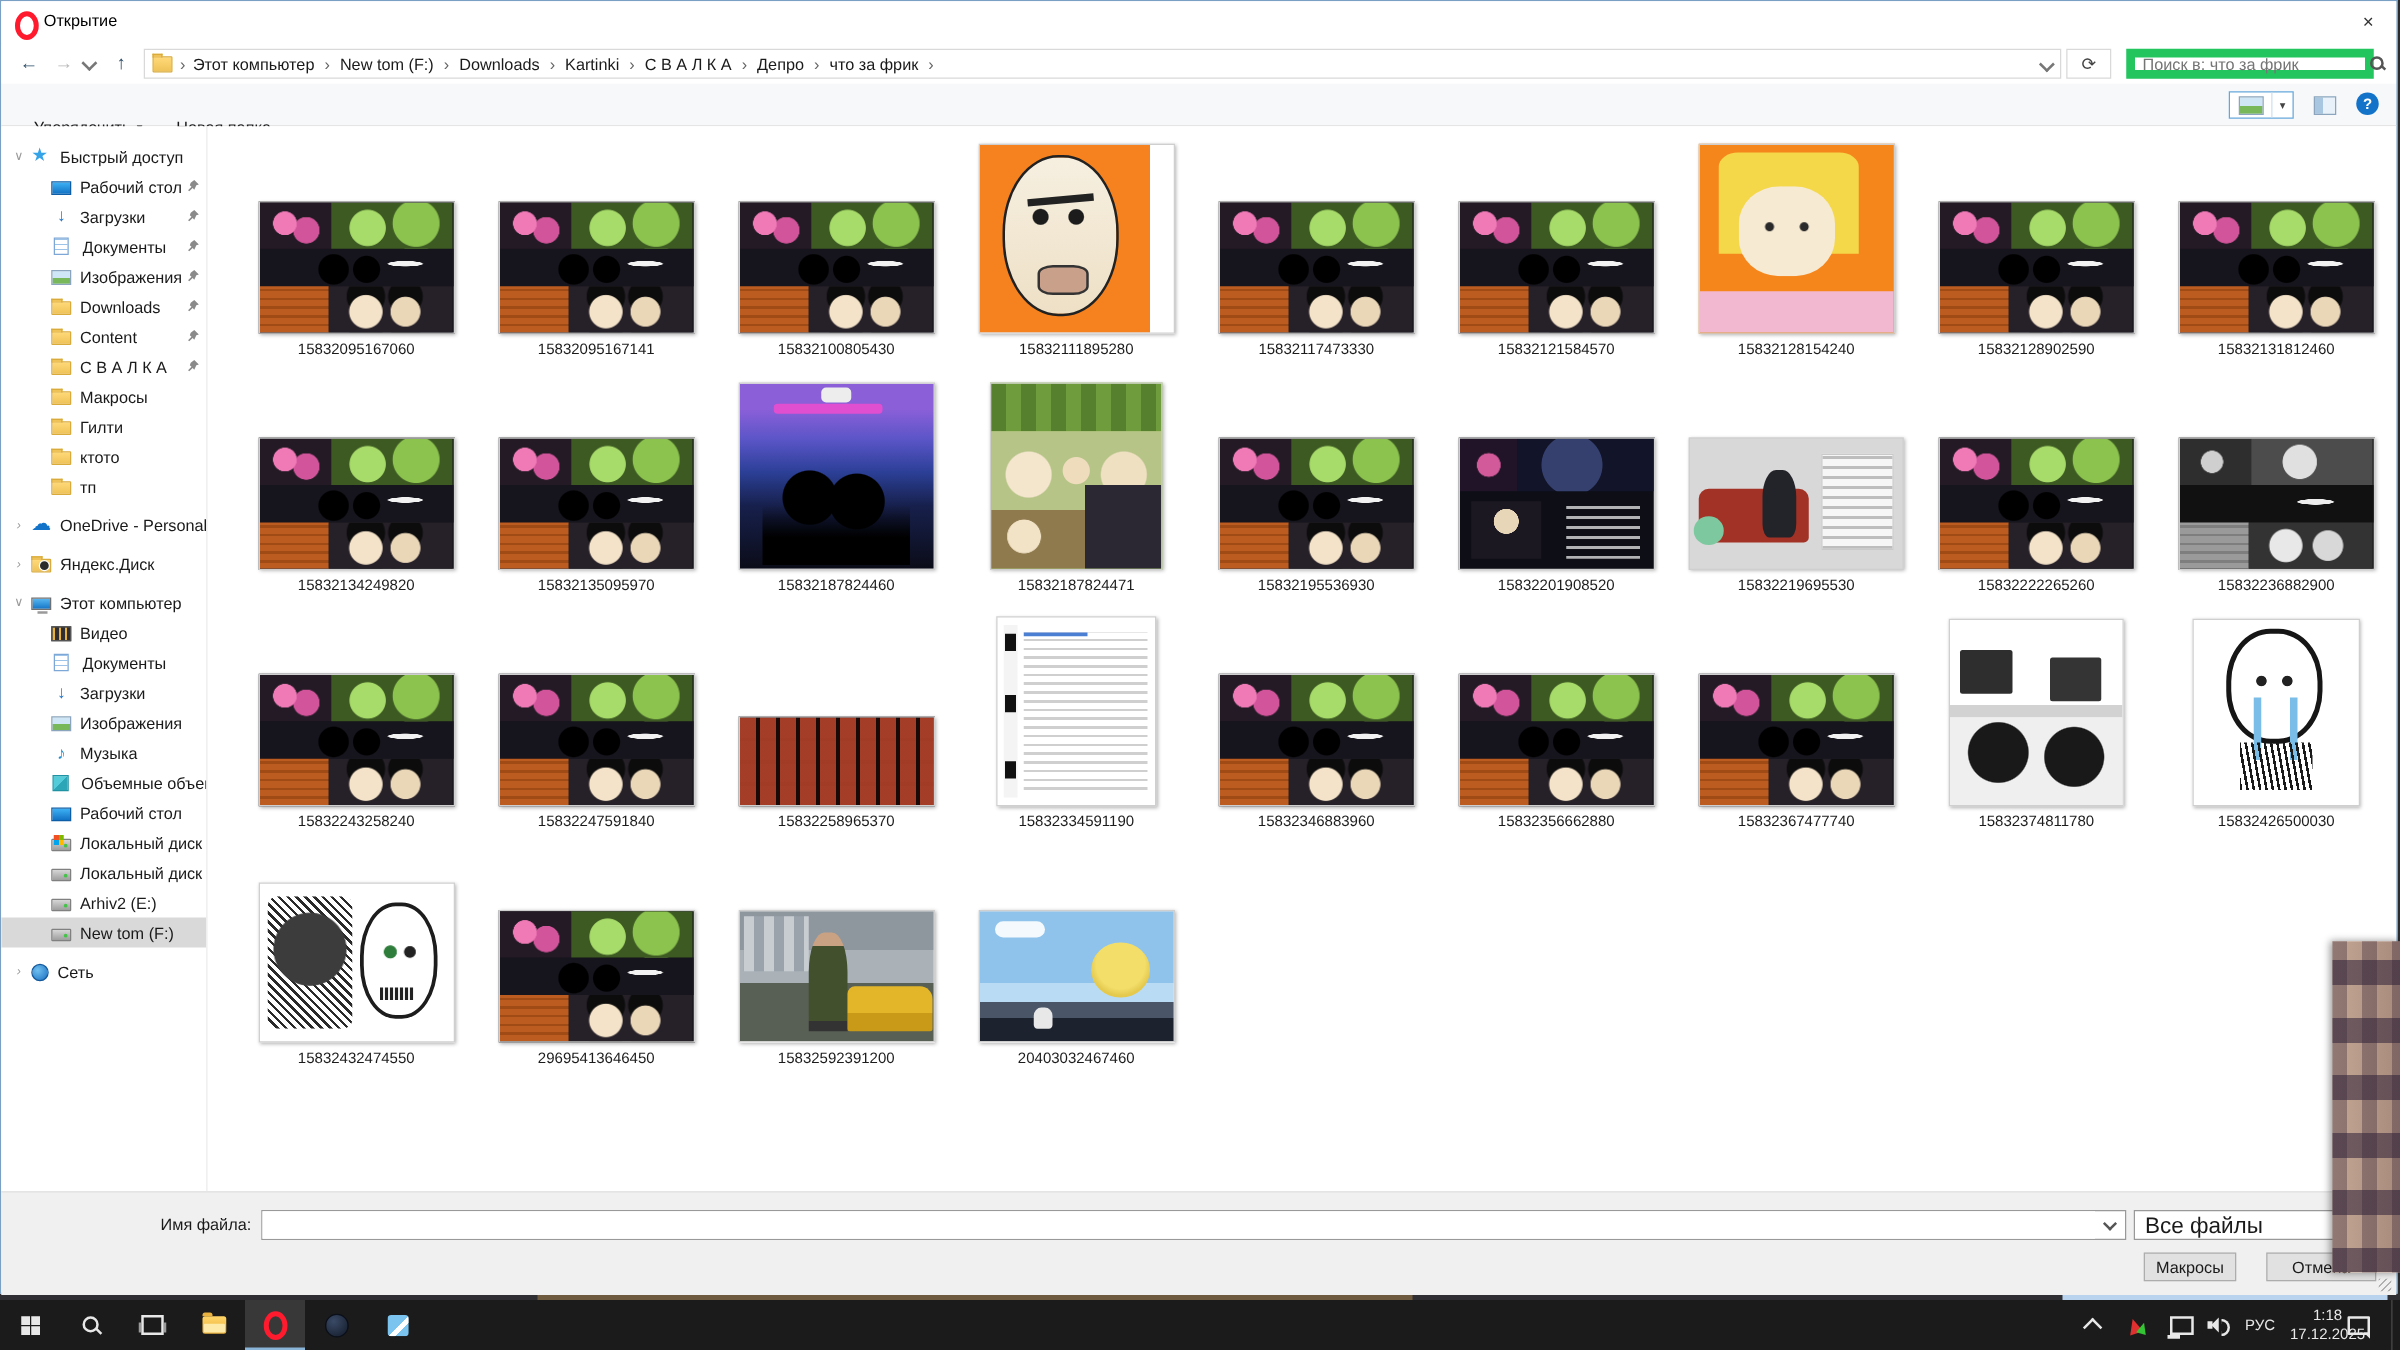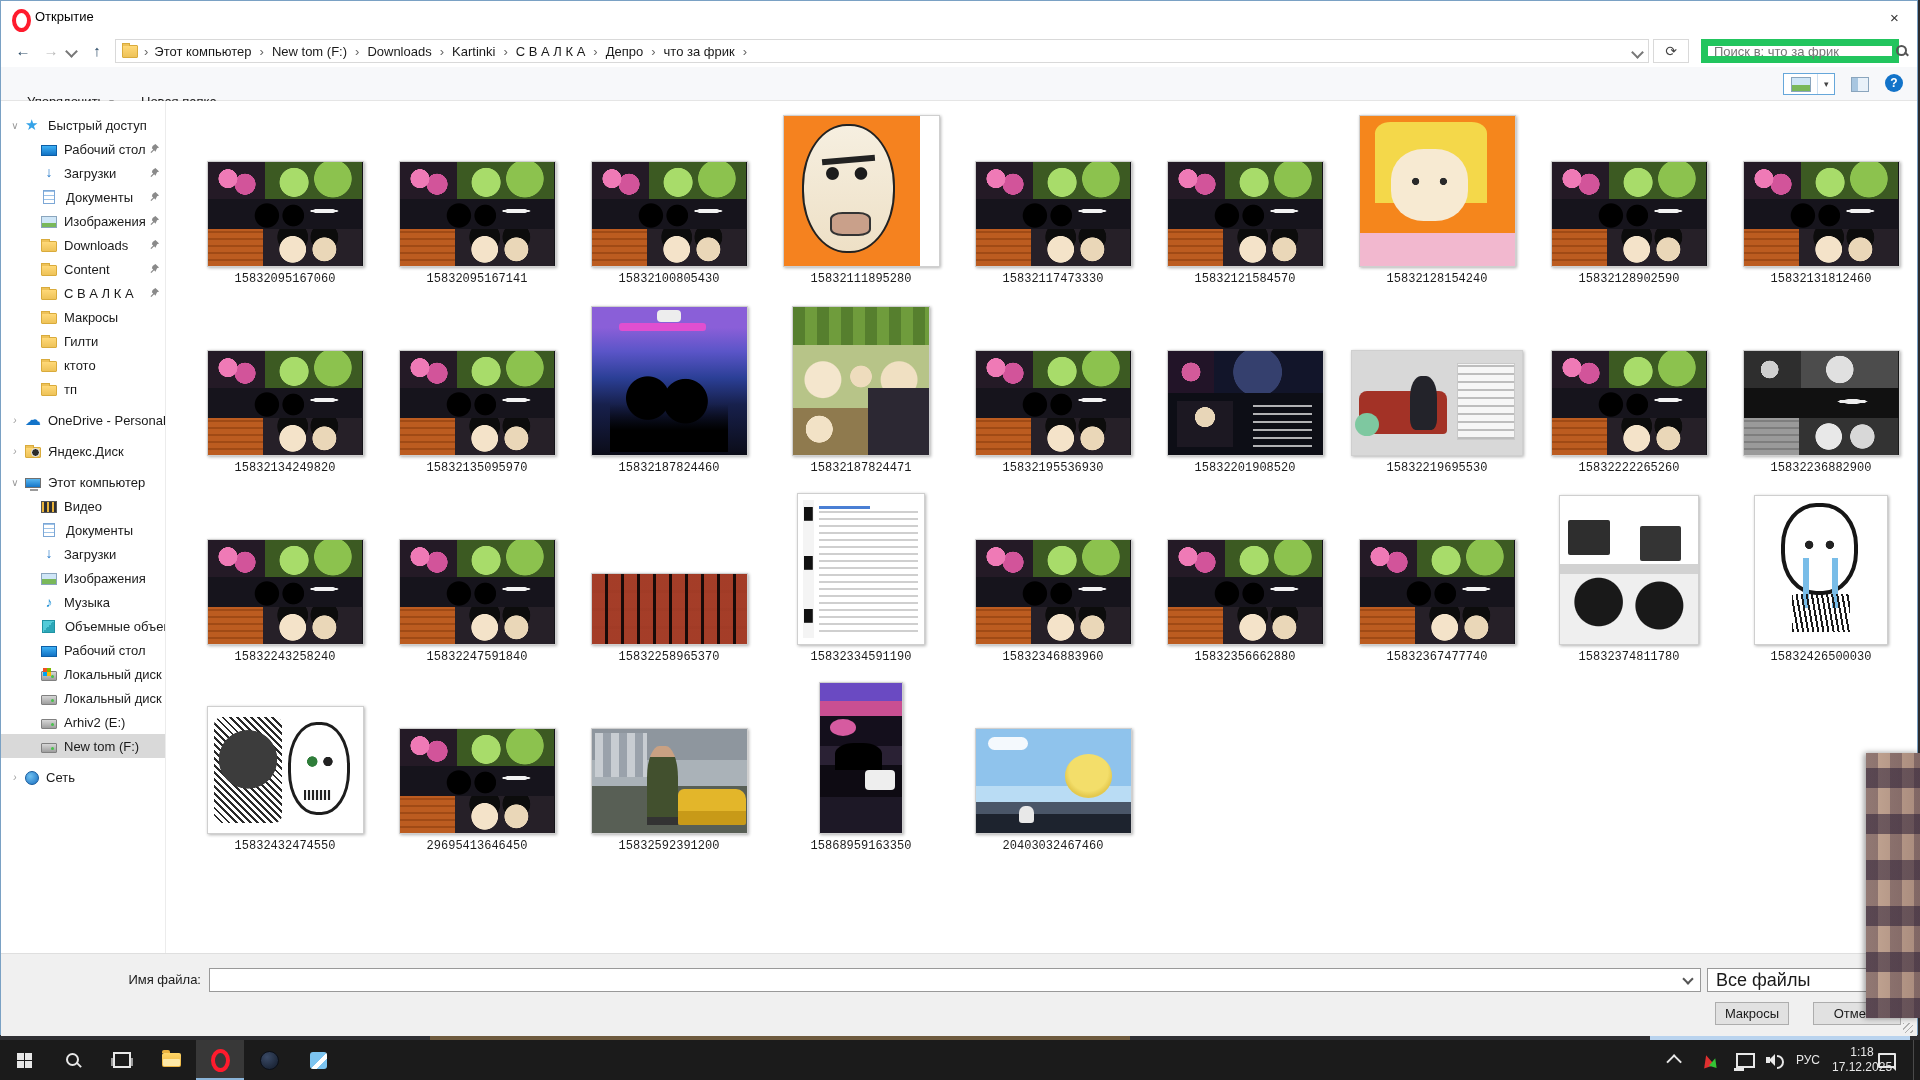--- a/index.html
+++ b/index.html
@@ -77,21 +77,21 @@
   [data-icon="cube"] .ico{width:13px;height:13px;margin:1px 10px 1px 1px;background:linear-gradient(135deg,#53cbd8 0 50%,#2da7b8 50%);border:1px solid #1f93a3;box-sizing:border-box;}
   [data-icon="disk"] .ico,[data-icon="disk-win"] .ico{height:10px;margin-top:3px;background:linear-gradient(#d6d6d6,#9e9e9e);border:1px solid #808080;border-radius:1px;box-sizing:border-box;}
   [data-icon="disk"] .ico::after,[data-icon="disk-win"] .ico::after{content:"";position:absolute;right:2px;bottom:2px;width:3px;height:3px;background:#46c24a;border-radius:50%;}
   [data-icon="disk-win"] .ico::before{content:"";position:absolute;left:1px;top:-4px;width:8px;height:8px;background:conic-gradient(#7fba00 0 25%,#ffb900 0 50%,#00a4ef 0 75%,#f25022 0);}
   [data-icon="network"] .ico{width:14px;height:14px;margin-top:1px;border-radius:50%;background:radial-gradient(circle at 35% 35%,#6fc0f0,#1a6fc0);border:1px solid #14599c;box-sizing:border-box;}
 
   
   .files-area{position:absolute;left:166px;top:0;width:1752px;height:100%;overflow:hidden;}
   .grid{position:absolute;left:22px;top:-2px;display:grid;grid-template-columns:repeat(9,192px);grid-auto-rows:189px;}
   .cell{display:flex;flex-direction:column;justify-content:flex-end;align-items:center;cursor:pointer;}
-  .fname{font-size:12px;color:#1c1c1c;height:17px;line-height:17px;margin-top:4px;font-family:Liberation Mono, monospace;}
+  .fname{font-size:12px;color:#1c1c1c;height:17px;line-height:17px;margin-top:4px;}
   .img{position:relative;border:1px solid #cfcfcf;box-shadow:1px 1px 3px rgba(0,0,0,.3);background:#ddd;overflow:hidden;box-sizing:border-box;}
   .img b{position:absolute;display:block;}
 
   [data-kind="comic"] .img,[data-kind="comicbw"] .img{width:157px;height:106px;}
   [data-kind="comic"] .img{background:#141318;}
   [data-kind="comic"] .img .p1{left:0;top:0;width:37%;height:36%;background:radial-gradient(circle at 35% 45%,#ef7ab6 0 22%,transparent 23%),radial-gradient(circle at 65% 60%,#d2549a 0 24%,transparent 25%),#241a26;}
   [data-kind="comic"] .img .p2{left:37%;top:0;width:63%;height:36%;background:radial-gradient(circle at 30% 55%,#a8dc6a 0 20%,transparent 21%),radial-gradient(circle at 70% 45%,#8cc24e 0 26%,transparent 27%),#3c5a22;}
   [data-kind="comic"] .img .p3{left:0;top:64%;width:36%;height:36%;background:repeating-linear-gradient(0deg,#bc5c20 0 5px,#a04a15 5px 7px);}
   [data-kind="comic"] .img::before{content:"";position:absolute;left:0;top:36%;width:100%;height:28%;background:radial-gradient(circle at 38% 55%,#000 0 12%,transparent 13%),radial-gradient(circle at 55% 55%,#000 0 12%,transparent 13%),radial-gradient(ellipse at 75% 40%,#f2f2f2 0 8%,transparent 9%),#16141c;}
   [data-kind="comic"] .img::after{content:"";position:absolute;left:36%;top:64%;width:64%;height:36%;background:radial-gradient(circle at 30% 55%,#f4e3c9 0 18%,transparent 19%),radial-gradient(circle at 62% 55%,#ead7b8 0 18%,transparent 19%),radial-gradient(circle at 30% 22%,#0c0c0c 0 20%,transparent 21%),radial-gradient(circle at 62% 22%,#0c0c0c 0 20%,transparent 21%),#262028;}
@@ -789,28 +789,20 @@
             <div class="cell" data-kind="taxi" title="15832592391200">
               <span class="img">
                 <b class="p1"></b>
                 <b class="p2"></b>
                 <b class="p3"></b>
               </span>
               <span class="fname">15832592391200</span>
             </div>
 
 
-            <div class="cell" data-kind="striptall" title="15868959163350">
-              <span class="img">
-                <b class="p1"></b>
-                <b class="p2"></b>
-                <b class="p3"></b>
-              </span>
-              <span class="fname">15868959163350</span>
-            </div>
 
             <div class="cell" data-kind="sky" title="16262612178370">
               <span class="img">
                 <b class="p1"></b>
                 <b class="p2"></b>
                 <b class="p3"></b>
               </span>
               <span class="fname">20403032467460</span>
             </div>
           </div>

